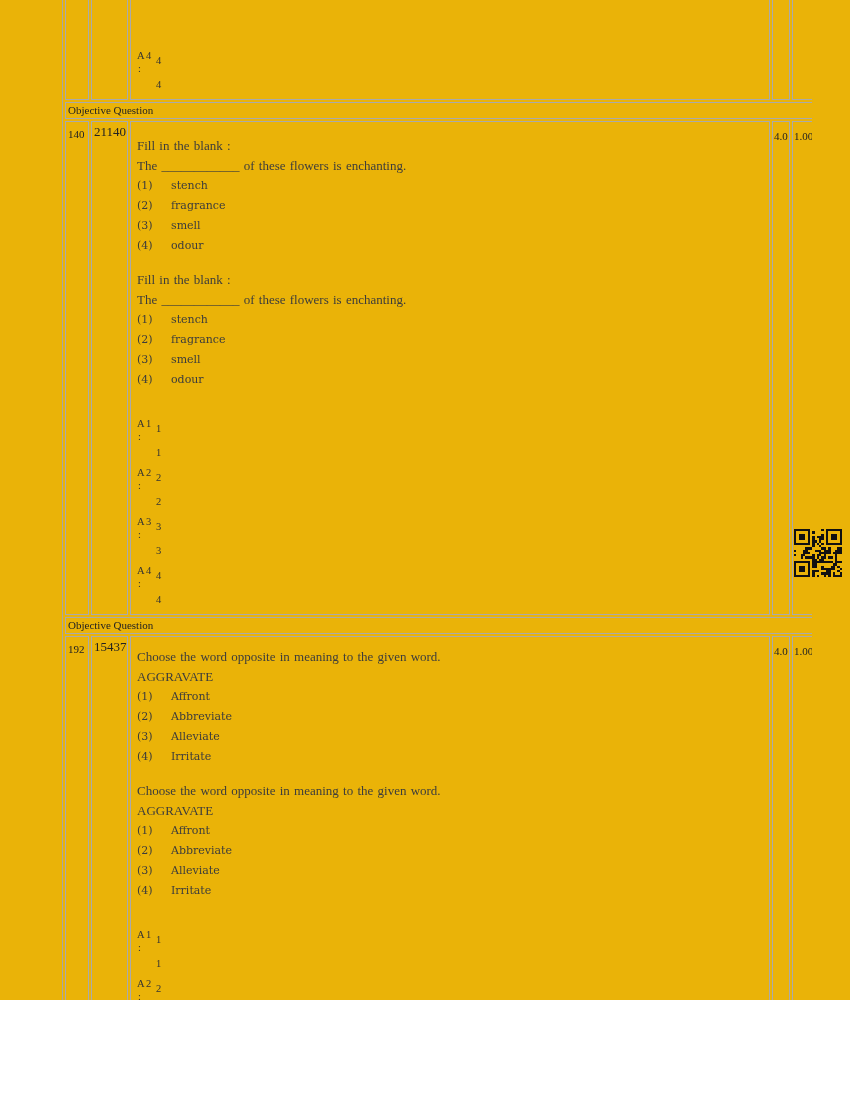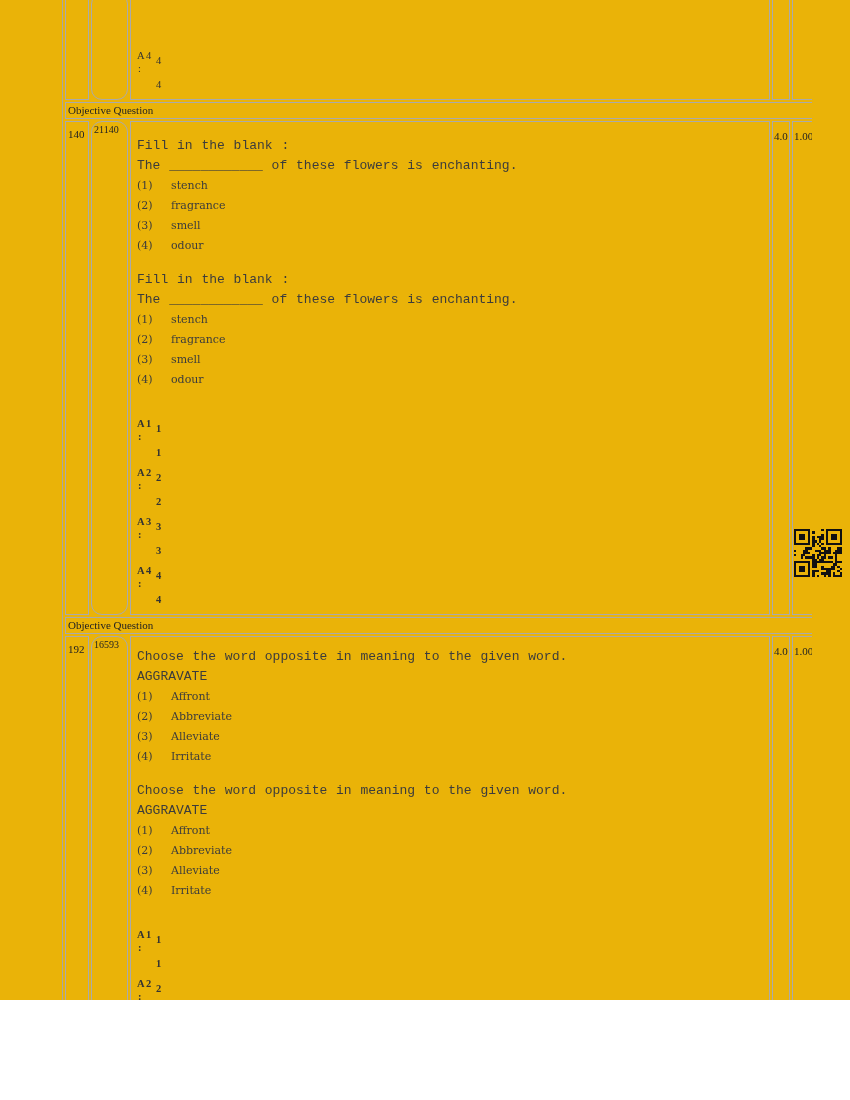--- a/index.html
+++ b/index.html
@@ -4,35 +4,35 @@
 <style>
   html,body{margin:0;padding:0;background:#ffffff;}
   #page{position:relative;width:850px;height:1000px;background:#eab308;overflow:hidden;
         font-family:"Liberation Serif", serif;color:#222;}
   
   #sheet-clip{position:absolute;left:62px;top:-10px;width:750px;height:1070px;overflow:hidden;}
   table.sheet{border-collapse:separate;border-spacing:2px;border:1px solid #a6a6a6;
               table-layout:fixed;width:806px;}
   td{border:1px solid #aaaaaa;vertical-align:top;padding:0;box-sizing:border-box;overflow:hidden;}
   td.qno{padding:6px 0 0 2px;font-size:11px;}
-  td.qid{padding:2px 0 0 2px;font-size:10px;border-radius:11px;}
+  td.qid{padding:2px 0 0 2px;font-size:13px;}
   td.content{padding:14px 4px 0 6px;}
   td.content2{padding:10px 4px 0 6px;}
   td.mark{padding:8px 0 0 1px;font-size:11px;white-space:nowrap;}
   td.oq{padding:1px 0 1px 2px;font-size:11px;height:17px;}
   tr.partial-row td{height:97px;}
   tr.q140-row td{height:494px;}
   tr.q141-row td{height:450px;}
   
-  .q-line{font-family:Liberation Mono, monospace;font-size:13px;line-height:20px;
+  .q-line{font-family:Liberation Serif, serif;font-size:13px;line-height:20px;
           color:#3c3c3c;white-space:pre-wrap;word-spacing:1px;}
   .opt{font-family:"DejaVu Serif", serif;font-size:11px;line-height:20px;color:#3c3c3c;}
   .opt-num{display:inline-block;width:34px;}
   .q-block{margin:0 0 14px 0;}
-  .answers{margin-top:28px;font-weight:bold;}
+  .answers{margin-top:28px;}
   
   .answer{position:relative;height:49px;font-size:10.5px;color:#333;}
   .ans-name{position:absolute;top:0;left:0;letter-spacing:1.5px;}
   .ans-colon{position:absolute;top:13px;left:1px;}
   .ans-v1{position:absolute;top:5px;left:19px;}
   .ans-v2{position:absolute;top:29px;left:19px;}
   .partial-answer{margin-top:42px;}
   
   #qr{position:absolute;left:794px;top:529px;width:48px;height:48px;z-index:3;}
   #qr svg{display:block;width:48px;height:48px;}
@@ -121,21 +121,21 @@
         <td class="mark">4.0</td>
         <td class="mark">1.00</td>
       </tr>
 
       <tr>
         <td class="oq" colspan="5">Objective Question</td>
       </tr>
 
       <tr class="q141-row">
         <td class="qno">192</td>
-        <td class="qid">16593</td>
+        <td class="qid">15437</td>
         <td class="content content2">
           <div class="q-block">
             <div class="q-line">Choose the word opposite in meaning to the given word.</div>
             <div class="q-line">AGGRAVATE</div>
             <div class="opt"><span class="opt-num">(1)</span><span>Affront</span></div>
             <div class="opt"><span class="opt-num">(2)</span><span>Abbreviate</span></div>
             <div class="opt"><span class="opt-num">(3)</span><span>Alleviate</span></div>
             <div class="opt"><span class="opt-num">(4)</span><span>Irritate</span></div>
           </div>
           <div class="q-block">

